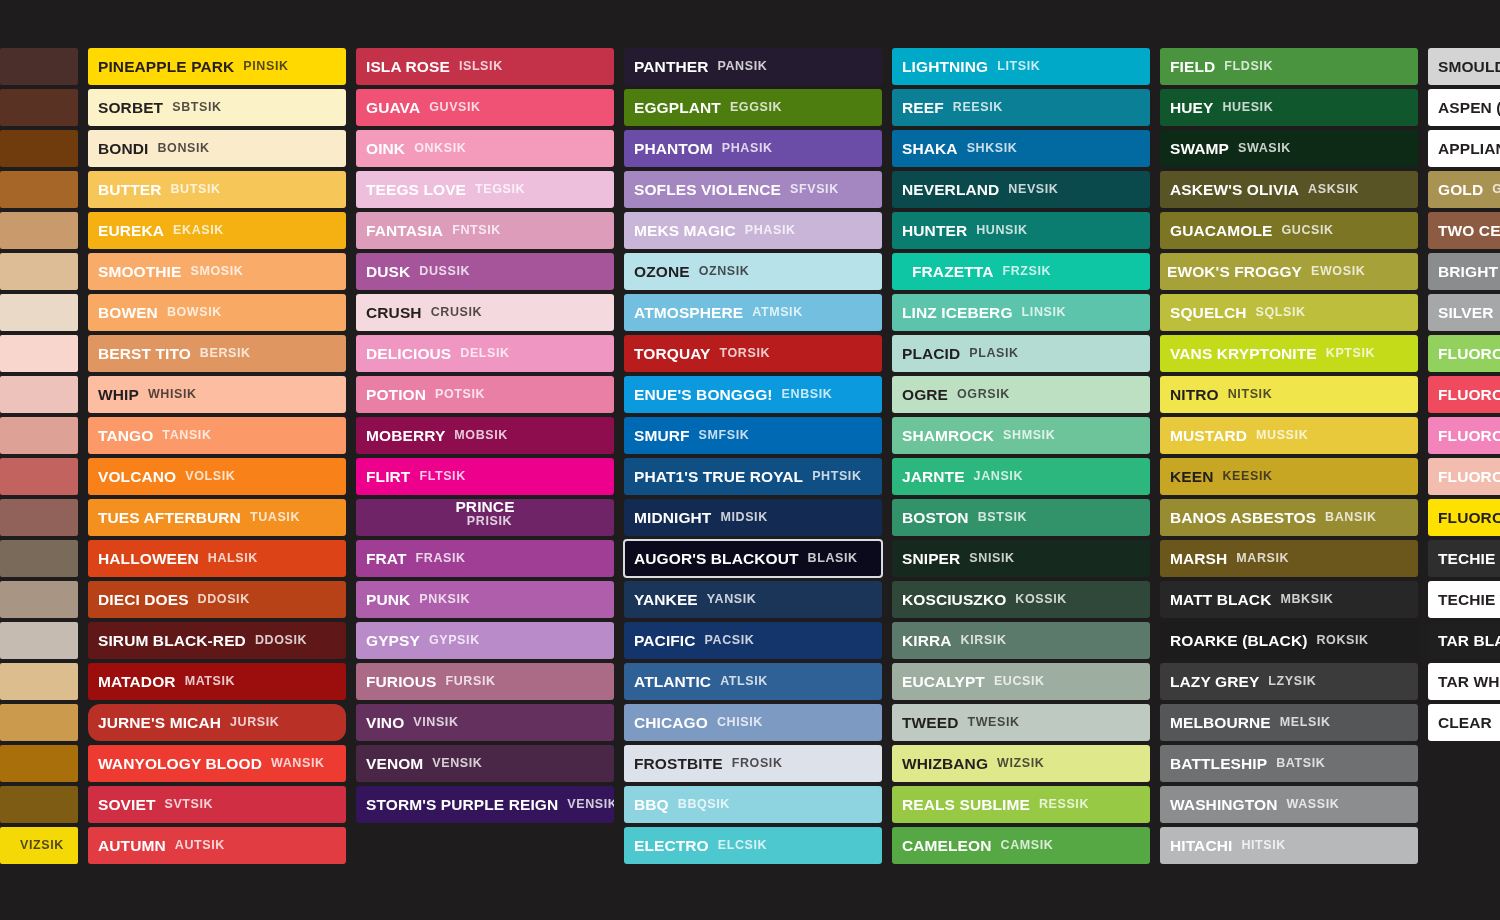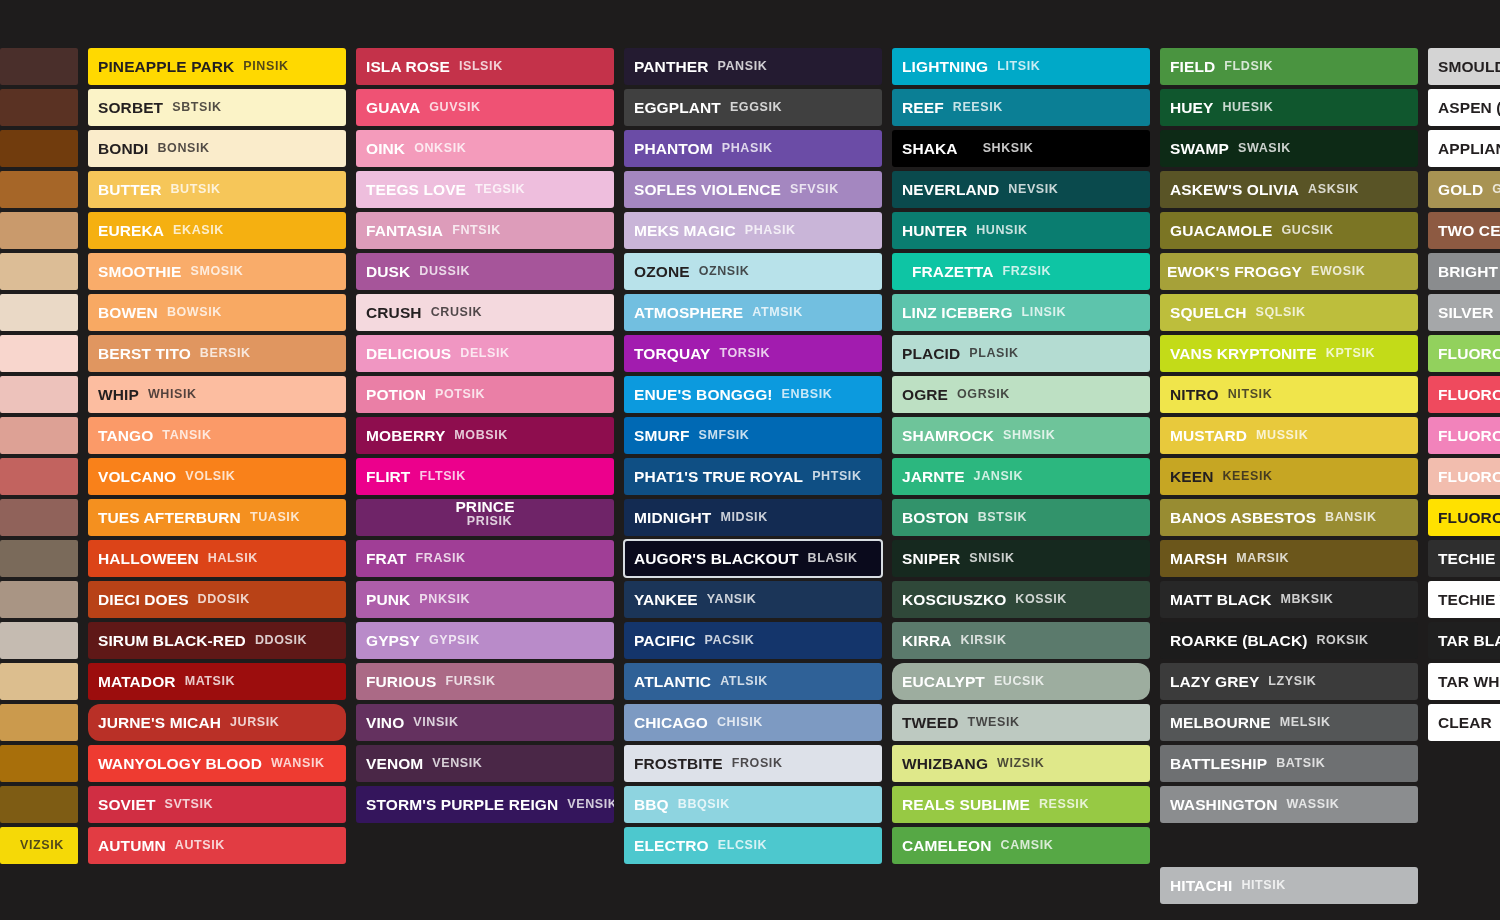--- a/index.html
+++ b/index.html
@@ -278,21 +278,21 @@
         <div class="swatch" style="background: rgb(52, 21, 92); color: rgb(255, 255, 255);">
           <span class="name">STORM'S PURPLE REIGN</span>
           <span class="code">VENSIK</span>
         </div>
       </div>
       <div class="column full">
         <div class="swatch" style="background: rgb(36, 27, 49); color: rgb(255, 255, 255);">
           <span class="name">PANTHER</span>
           <span class="code">PANSIK</span>
         </div>
-        <div class="swatch" style="background: #404040; color: rgb(255, 255, 255);">
+        <div class="swatch" style="background: #4d7c0f; color: rgb(255, 255, 255);">
           <span class="name">EGGPLANT</span>
           <span class="code">EGGSIK</span>
         </div>
         <div class="swatch" style="background: rgb(107, 76, 166); color: rgb(255, 255, 255);">
           <span class="name">PHANTOM</span>
           <span class="code">PHASIK</span>
         </div>
         <div class="swatch" style="background: rgb(164, 135, 192); color: rgb(255, 255, 255);">
           <span class="name">SOFLES VIOLENCE</span>
           <span class="code">SFVSIK</span>
@@ -302,21 +302,21 @@
           <span class="code">PHASIK</span>
         </div>
         <div class="swatch" style="background: rgb(184, 226, 234); color: rgb(35, 31, 32);">
           <span class="name">OZONE</span>
           <span class="code">OZNSIK</span>
         </div>
         <div class="swatch" style="background: rgb(114, 191, 224); color: rgb(255, 255, 255);">
           <span class="name">ATMOSPHERE</span>
           <span class="code">ATMSIK</span>
         </div>
-        <div class="swatch" style="background: #a21caf; color: rgb(255, 255, 255);">
+        <div class="swatch" style="background: #b91c1c; color: rgb(255, 255, 255);">
           <span class="name">TORQUAY</span>
           <span class="code">TORSIK</span>
         </div>
         <div class="swatch" style="background: rgb(12, 154, 222); color: rgb(255, 255, 255);">
           <span class="name">ENUE'S BONGGG!</span>
           <span class="code">ENBSIK</span>
         </div>
         <div class="swatch" style="background: rgb(0, 105, 180); color: rgb(255, 255, 255);">
           <span class="name">SMURF</span>
           <span class="code">SMFSIK</span>
@@ -364,21 +364,21 @@
       </div>
       <div class="column full">
         <div class="swatch" style="background: rgb(0, 169, 200); color: rgb(255, 255, 255);">
           <span class="name">LIGHTNING</span>
           <span class="code">LITSIK</span>
         </div>
         <div class="swatch" style="background: rgb(11, 127, 149); color: rgb(255, 255, 255);">
           <span class="name">REEF</span>
           <span class="code">REESIK</span>
         </div>
-        <div class="swatch" style="background: #000000; color: rgb(255, 255, 255); gap: 16px;">
+        <div class="swatch" style="background: #0369a1; color: rgb(255, 255, 255);">
           <span class="name">SHAKA</span>
           <span class="code">SHKSIK</span>
         </div>
         <div class="swatch" style="background: rgb(10, 74, 77); color: rgb(255, 255, 255);">
           <span class="name">NEVERLAND</span>
           <span class="code">NEVSIK</span>
         </div>
         <div class="swatch" style="background: rgb(10, 125, 112); color: rgb(255, 255, 255);">
           <span class="name">HUNTER</span>
           <span class="code">HUNSIK</span>
@@ -416,21 +416,21 @@
           <span class="code">SNISIK</span>
         </div>
         <div class="swatch" style="background: rgb(47, 72, 57); color: rgb(255, 255, 255);">
           <span class="name">KOSCIUSZKO</span>
           <span class="code">KOSSIK</span>
         </div>
         <div class="swatch" style="background: rgb(91, 122, 108); color: rgb(255, 255, 255);">
           <span class="name">KIRRA</span>
           <span class="code">KIRSIK</span>
         </div>
-        <div class="swatch" style="background: rgb(157, 173, 159); color: rgb(255, 255, 255); border-radius: 12px;">
+        <div class="swatch" style="background: rgb(157, 173, 159); color: rgb(255, 255, 255);">
           <span class="name">EUCALYPT</span>
           <span class="code">EUCSIK</span>
         </div>
         <div class="swatch" style="background: rgb(189, 201, 193); color: rgb(35, 31, 32);">
           <span class="name">TWEED</span>
           <span class="code">TWESIK</span>
         </div>
         <div class="swatch" style="background: rgb(223, 232, 138); color: rgb(35, 31, 32);">
           <span class="name">WHIZBANG</span>
           <span class="code">WIZSIK</span>
@@ -514,21 +514,21 @@
           <span class="code">MELSIK</span>
         </div>
         <div class="swatch" style="background: rgb(110, 112, 114); color: rgb(255, 255, 255);">
           <span class="name">BATTLESHIP</span>
           <span class="code">BATSIK</span>
         </div>
         <div class="swatch" style="background: rgb(139, 141, 143); color: rgb(255, 255, 255);">
           <span class="name">WASHINGTON</span>
           <span class="code">WASSIK</span>
         </div>
-        <div class="swatch" style="background: rgb(182, 184, 186); color: rgb(255, 255, 255); margin-top: 40px;">
+        <div class="swatch" style="background: rgb(182, 184, 186); color: rgb(255, 255, 255);">
           <span class="name">HITACHI</span>
           <span class="code">HITSIK</span>
         </div>
       </div>
       <div class="column clip-right">
         <div class="swatch" style="background: rgb(212, 212, 212); color: rgb(35, 31, 32);">
           <span class="name">SMOULDER</span>
         </div>
         <div class="swatch" style="background: rgb(255, 255, 255); color: rgb(35, 31, 32);">
           <span class="name">ASPEN (WHITE)</span>

